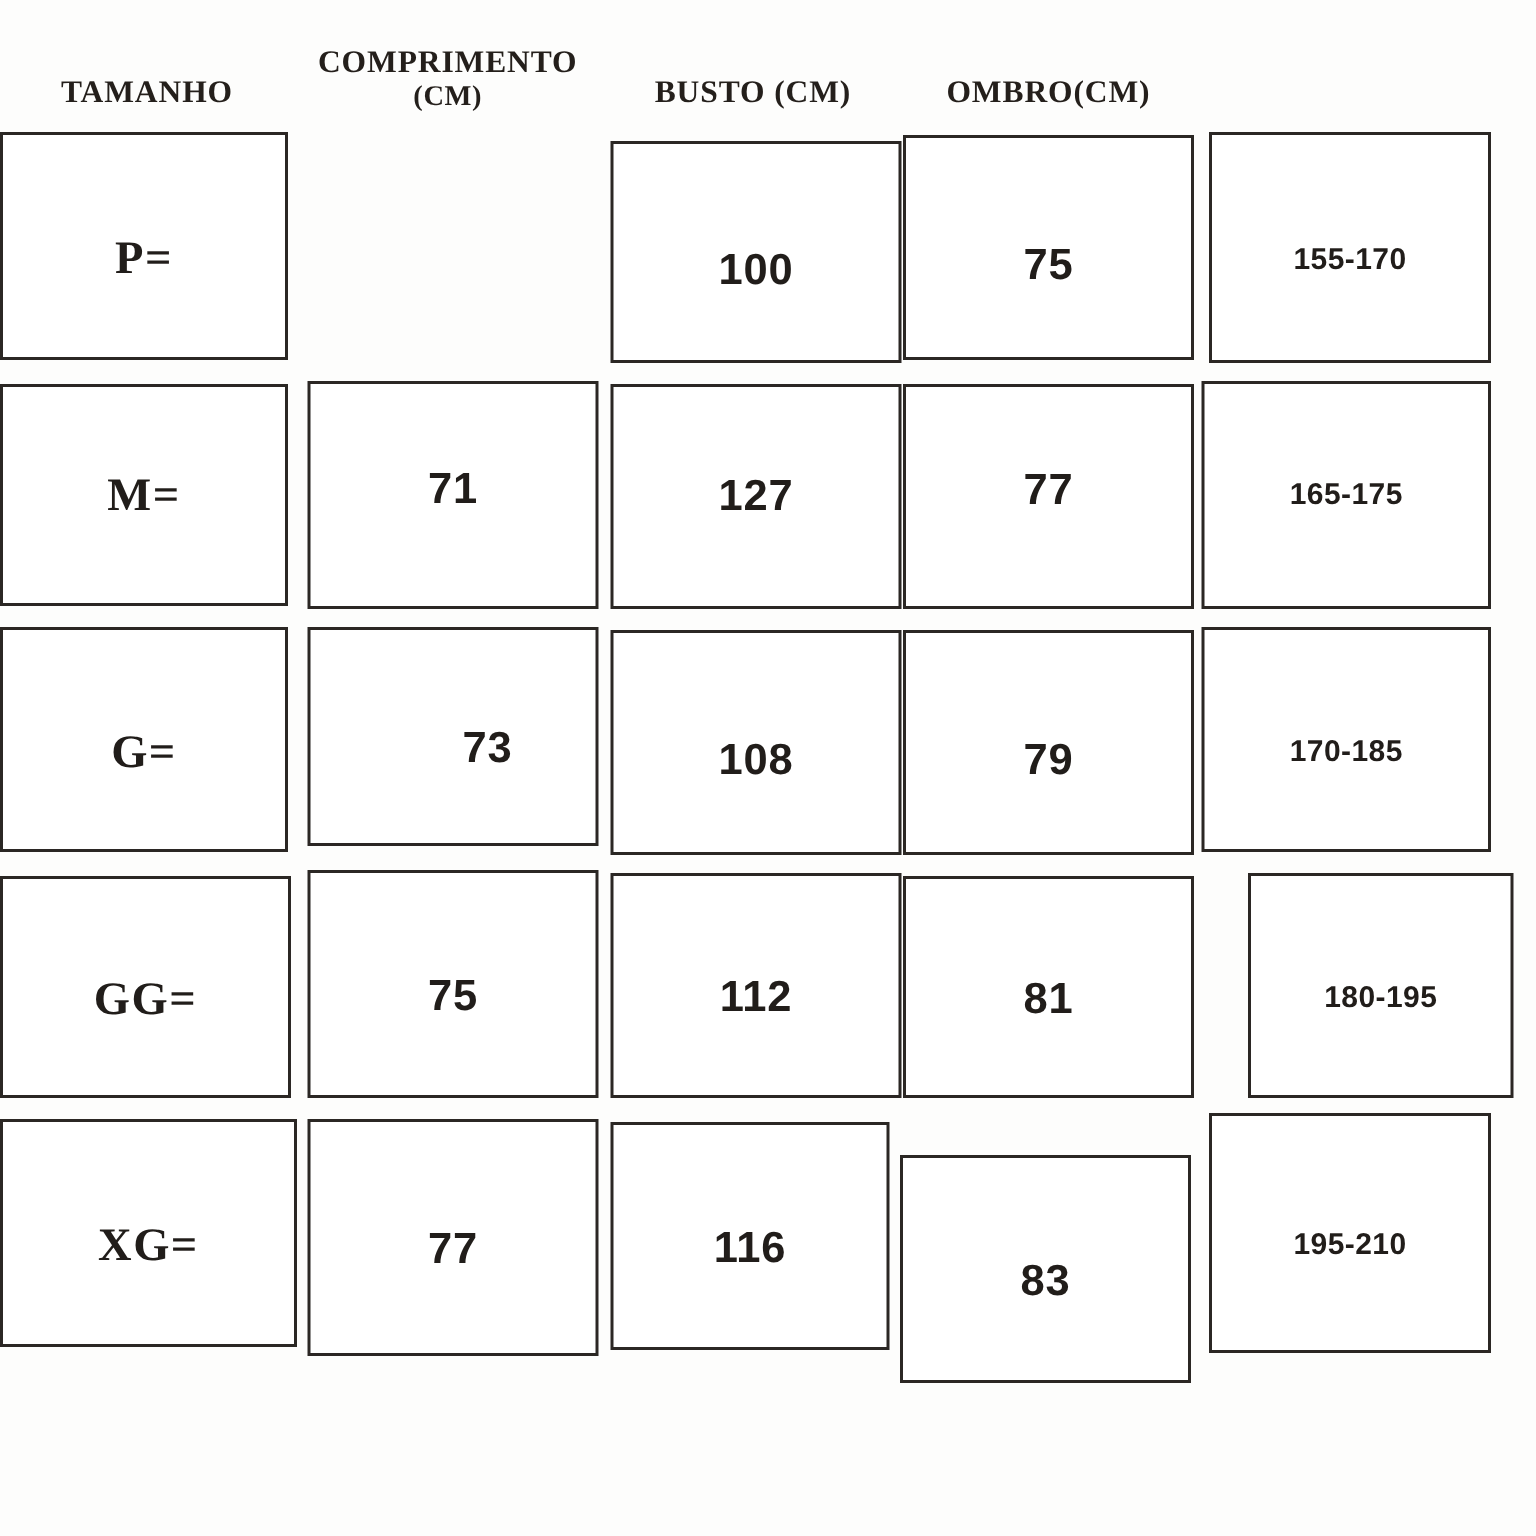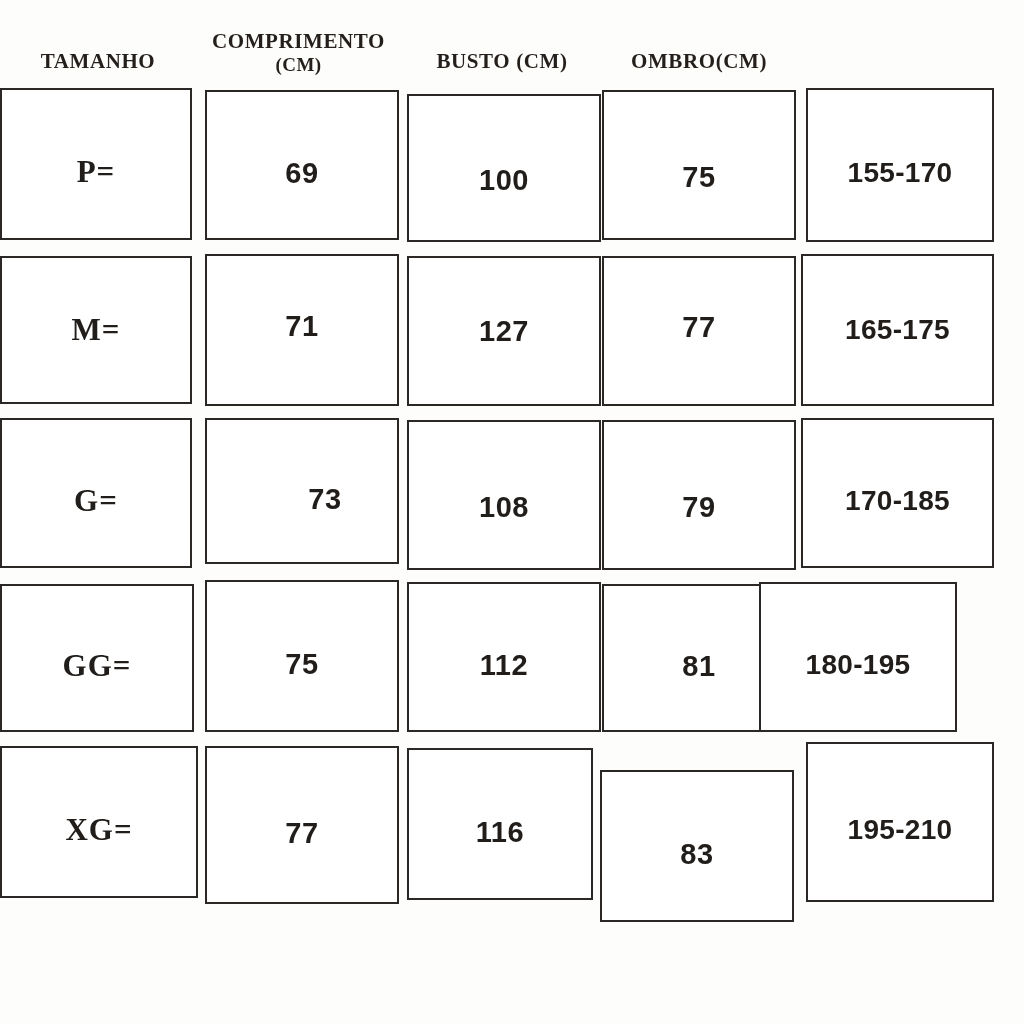--- a/index.html
+++ b/index.html
@@ -68,21 +68,21 @@
     color: #211d1a;
     font-size: 29px;
     letter-spacing: 0.5px;
   }
   .cell-text.size-label {
     font-family: "Liberation Serif", serif;
     font-size: 31px;
     letter-spacing: 1px;
   }
   .cell-text.range {
-    font-size: 28px;
+    font-size: 20px;
     letter-spacing: 0.3px;
   }
   .nudge-dn   { transform: translateY(8px); }
   .nudge-dn2  { transform: translateY(12px); }
   .nudge-up2  { transform: translateY(-4px); }
 </style>
 </head>
 <body>
 
 <div class="sheet">
@@ -98,23 +98,20 @@
     <div class="header-cell h2">
       <span>BUSTO (CM)</span>
     </div>
     <div class="header-cell h3">
       <span>OMBRO(CM)</span>
     </div>
   </div>
 
   <div class="cell" style="left:0px;   top:88px;  width:192px; height:152px;">
     <span class="cell-text size-label nudge-dn">P=</span>
-  </div>
-  <div class="cell" style="left:205px; top:90px;  width:194px; height:150px;">
-    <span class="cell-text nudge-dn">69</span>
   </div>
   <div class="cell" style="left:407px; top:94px;  width:194px; height:148px;">
     <span class="cell-text nudge-dn2">100</span>
   </div>
   <div class="cell" style="left:602px; top:90px;  width:194px; height:150px;">
     <span class="cell-text nudge-dn2">75</span>
   </div>
   <div class="cell" style="left:806px; top:88px;  width:188px; height:154px;">
     <span class="cell-text range nudge-dn">155-170</span>
   </div>
@@ -156,21 +153,21 @@
   </div>
   <div class="cell" style="left:205px; top:580px; width:194px; height:152px;">
     <span class="cell-text nudge-dn">75</span>
   </div>
   <div class="cell" style="left:407px; top:582px; width:194px; height:150px;">
     <span class="cell-text nudge-dn">112</span>
   </div>
   <div class="cell" style="left:602px; top:584px; width:194px; height:148px;">
     <span class="cell-text nudge-dn">81</span>
   </div>
-  <div class="cell" style="left:759px; top:582px; width:198px; height:150px;">
+  <div class="cell" style="left:832px; top:582px; width:177px; height:150px;">
     <span class="cell-text range nudge-dn">180-195</span>
   </div>
 
   <div class="cell" style="left:0px;   top:746px; width:198px; height:152px;">
     <span class="cell-text size-label nudge-dn">XG=</span>
   </div>
   <div class="cell" style="left:205px; top:746px; width:194px; height:158px;">
     <span class="cell-text nudge-dn">77</span>
   </div>
   <div class="cell" style="left:407px; top:748px; width:186px; height:152px;">

